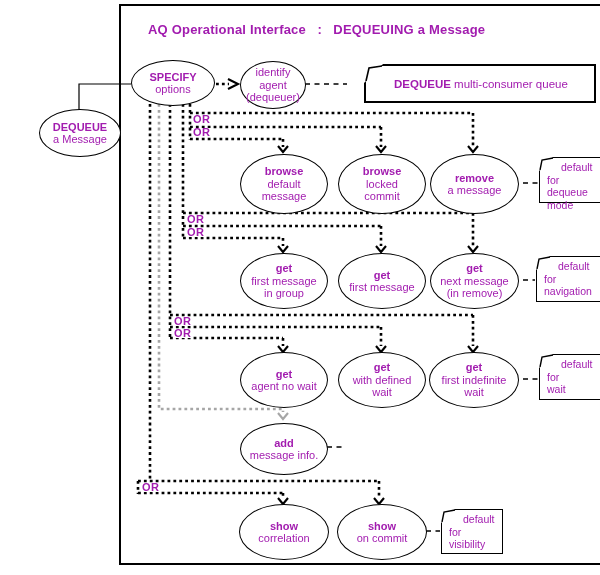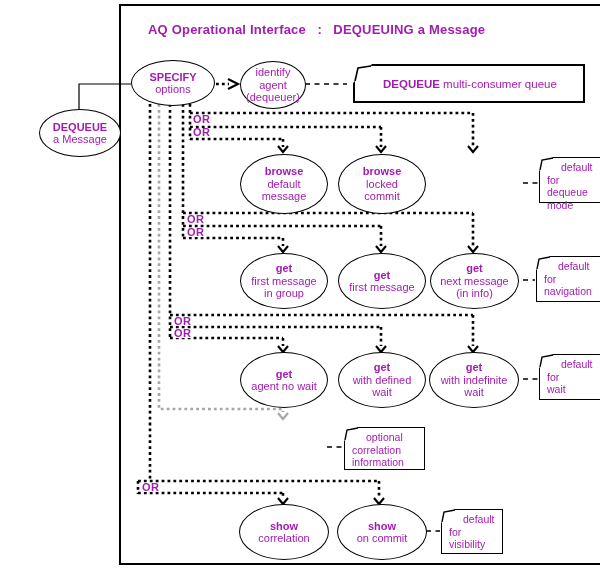--- a/index.html
+++ b/index.html
@@ -135,78 +135,90 @@
 message</span>
       </div>
   </div>
   <div class="ellipse" style="left:302px; top:154px; width:86px; height:58px;">
     <div>
         <span class="nb">browse</span>
         <span class="nr">locked
 commit</span>
       </div>
   </div>
+  <div class="ellipse" style="left:394px; top:154px; width:87px; height:58px;">
+    <div>
+        <span class="nb">remove</span>
+        <span class="nr">a message</span>
+      </div>
+  </div>
 
   <div class="ellipse" style="left:204px; top:253px; width:86px; height:54px;">
     <div>
         <span class="nb">get</span>
         <span class="nr">first message
 in group</span>
       </div>
   </div>
   <div class="ellipse" style="left:302px; top:253px; width:86px; height:54px;">
     <div>
         <span class="nb">get</span>
         <span class="nr">first message</span>
       </div>
   </div>
   <div class="ellipse" style="left:394px; top:253px; width:87px; height:54px;">
     <div>
         <span class="nb">get</span>
         <span class="nr">next message
-(in info)</span>
+(in remove)</span>
       </div>
   </div>
 
   <div class="ellipse" style="left:204px; top:352px; width:86px; height:54px;">
     <div>
         <span class="nb">get</span>
         <span class="nr">agent no wait</span>
       </div>
   </div>
   <div class="ellipse" style="left:302px; top:352px; width:86px; height:54px;">
     <div>
         <span class="nb">get</span>
         <span class="nr">with defined
 wait</span>
       </div>
   </div>
   <div class="ellipse" style="left:393px; top:352px; width:88px; height:54px;">
     <div>
         <span class="nb">get</span>
-        <span class="nr">with indefinite
+        <span class="nr">first indefinite
 wait</span>
       </div>
   </div>
 
+  <div class="ellipse" style="left:204px; top:423px; width:86px; height:50px;">
+    <div>
+        <span class="nb">add</span>
+        <span class="nr">message info.</span>
+      </div>
+  </div>
 
   <div class="ellipse" style="left:203px; top:504px; width:88px; height:54px;">
     <div>
         <span class="nb">show</span>
         <span class="nr">correlation</span>
       </div>
   </div>
   <div class="ellipse" style="left:301px; top:504px; width:88px; height:54px;">
     <div>
         <span class="nb">show</span>
         <span class="nr">on commit</span>
       </div>
   </div>
 
-  <div class="note-wide" style="left:317px; top:64px; width:200px; height:35px;align-items:center;">
+  <div class="note-wide" style="left:328px; top:64px; width:200px; height:35px;align-items:center;">
     <svg class="fold" width="20" height="20" style="position:absolute;left:-2px;top:-2px;">
       <polygon points="0,0 19,0 0,19" fill="#ffffff"></polygon>
       <path d="M 18 2 L 5 4 L 2 17" fill="none" stroke="#000" stroke-width="1.6"></path>
     </svg>
     <span><b>DEQUEUE</b><span> multi-consumer queue</span></span>
   </div>
 
   <div class="note" style="left:503px; top:157px; width:70px; height:44px;">
     <svg class="fold" width="17" height="17">
       <polygon points="0,0 16,0 0,16" fill="#ffffff"></polygon>
@@ -230,29 +242,20 @@
   <div class="note" style="left:503px; top:354px; width:63px; height:44px;">
     <svg class="fold" width="17" height="17">
       <polygon points="0,0 16,0 0,16" fill="#ffffff"></polygon>
       <path d="M 15 2 L 4 4 L 2 14" fill="none" stroke="#000" stroke-width="1.4"></path>
     </svg>
     <div class="note-text">default
 for
 wait</div>
   </div>
 
-  <div class="note" style="left:308px; top:427px; width:79px; height:41px;">
-    <svg class="fold" width="17" height="17">
-      <polygon points="0,0 16,0 0,16" fill="#ffffff"></polygon>
-      <path d="M 15 2 L 4 4 L 2 14" fill="none" stroke="#000" stroke-width="1.4"></path>
-    </svg>
-    <div class="note-text">optional
-correlation
-information</div>
-  </div>
 
   <div class="note" style="left:405px; top:509px; width:60px; height:43px;">
     <svg class="fold" width="17" height="17">
       <polygon points="0,0 16,0 0,16" fill="#ffffff"></polygon>
       <path d="M 15 2 L 4 4 L 2 14" fill="none" stroke="#000" stroke-width="1.4"></path>
     </svg>
     <div class="note-text">default
 for
 visibility</div>
   </div>

